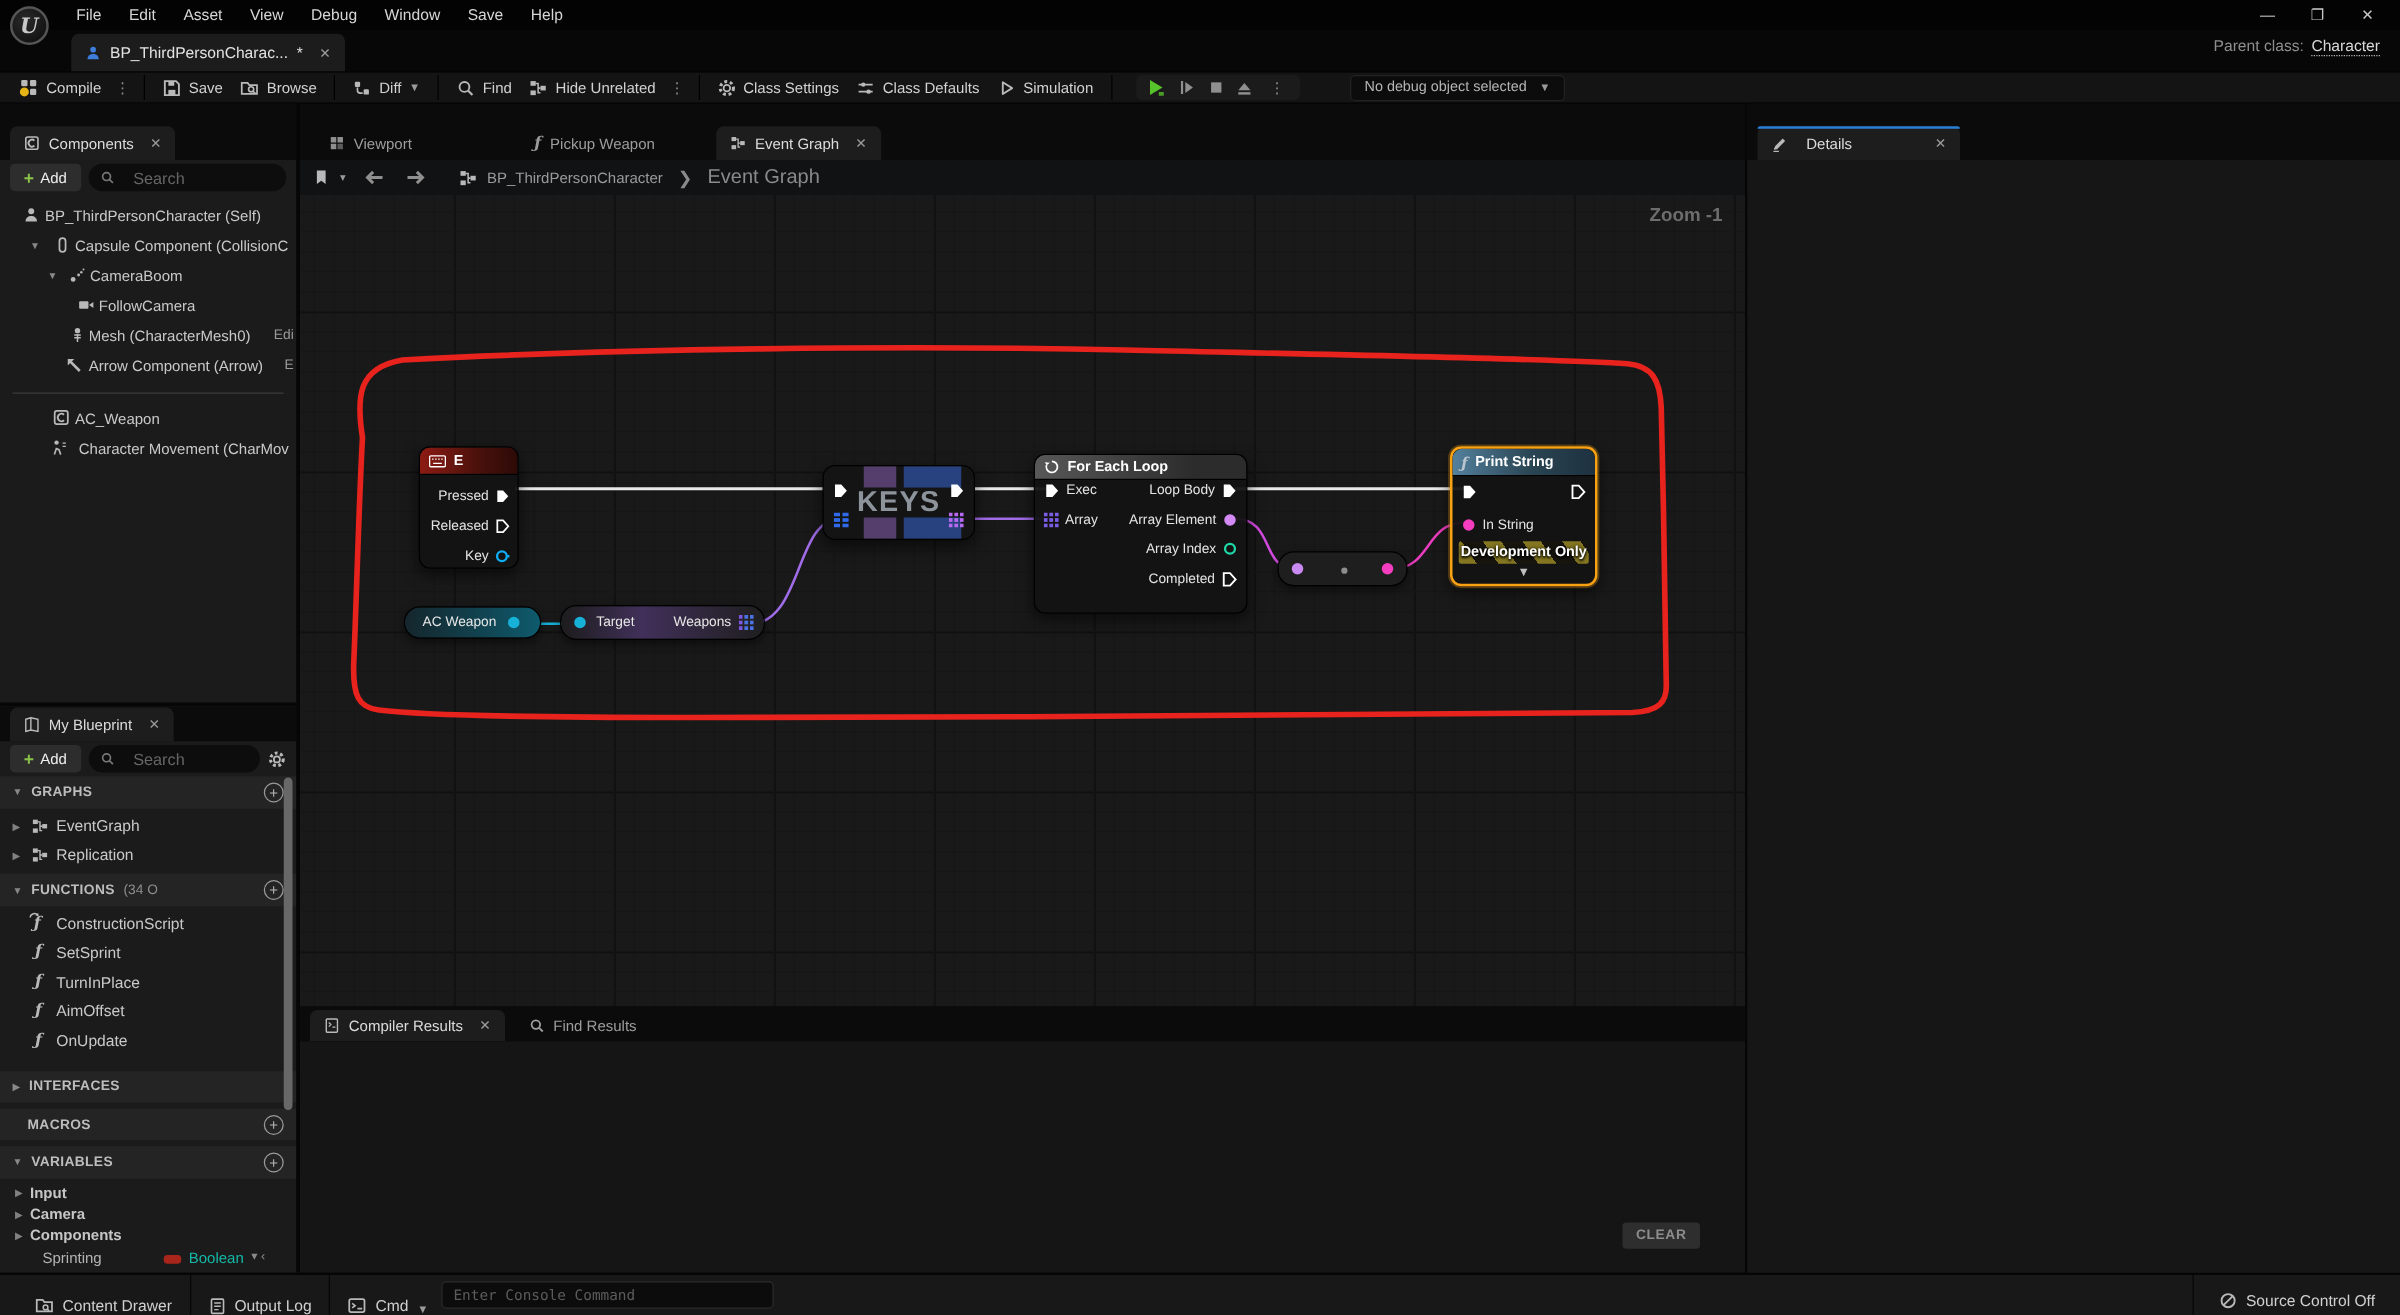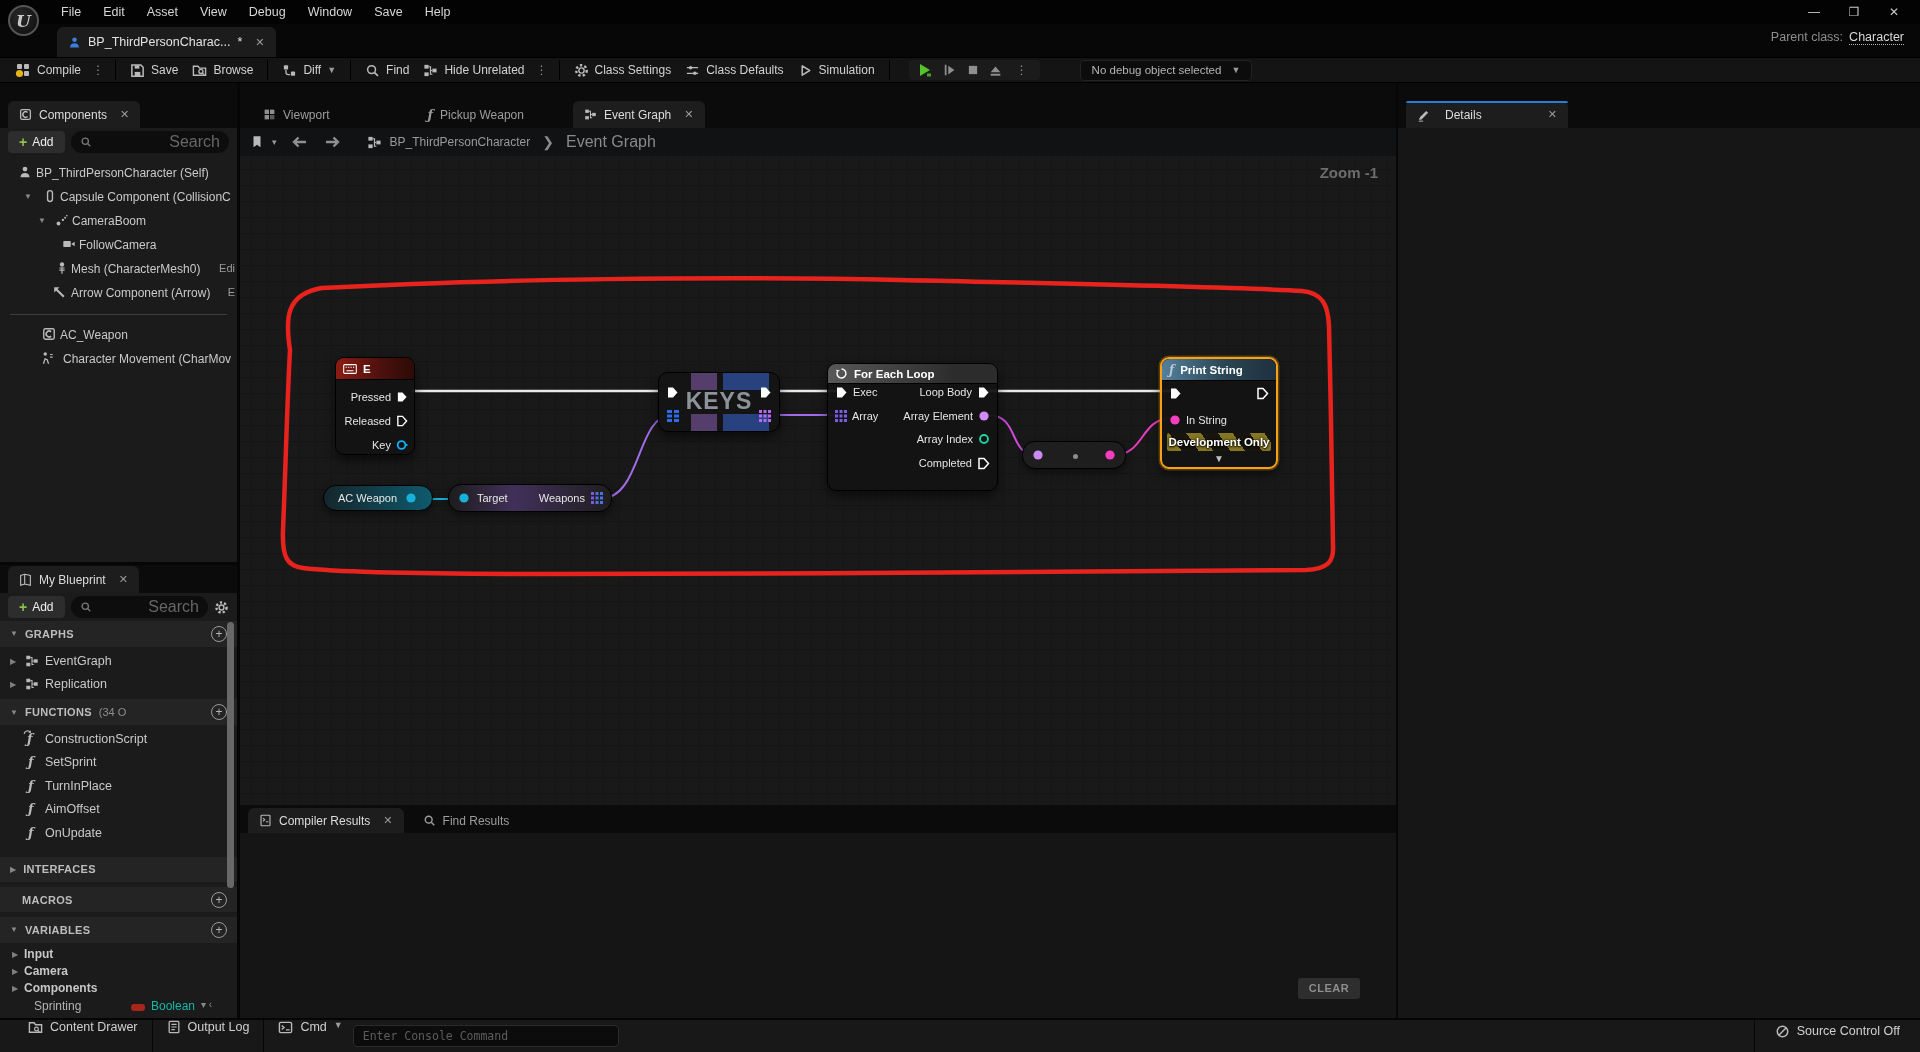--- a/index.html
+++ b/index.html
@@ -42,21 +42,21 @@
 
   .tabstrip { background:#0b0b0b; display:flex; align-items:flex-end; padding-left:8px; }
   .ts45 { height:45px; } .ts30 { height:30px; } .ts28 { height:28px; }
   .ptab { height:27px; background:#1d1d1d; border-radius:6px 6px 0 0; display:flex; align-items:center; gap:7px; padding:0 11px; font-size:12px; color:#dcdcdc; position:relative; white-space:nowrap; }
   .ptab.flat { background:transparent; color:#9d9d9d; }
   .ptab.blue-top::before { content:""; position:absolute; top:0; left:0; right:0; height:2px; background:#2a7fd4; border-radius:2px 2px 0 0; }
 
   .paneltools { display:flex; align-items:center; padding:3px 8px; gap:6px; height:28px; }
   .addbtn { background:#2d2d2d; border-radius:4px; height:22px; padding:0 11px; display:flex; align-items:center; gap:5px; font-size:12px; color:#eee; }
   .plus { color:#8bc24a; font-weight:bold; font-size:14px; }
-  .searchbox { flex:1; background:#0d0d0d; border-radius:11px; height:22px; display:flex; align-items:center; padding:0 9px; gap:2px; color:#666; font-size:16px;justify-content:space-between; }
+  .searchbox { flex:1; background:#0d0d0d; border-radius:11px; height:22px; display:flex; align-items:center; padding:0 9px; gap:15px; color:#666; font-size:13px; }
 
   
   .tree { padding-top:5px; position:relative; }
   .crow { height:24px; position:relative; }
   .crow .tarrow { position:absolute; top:7px; font-size:8px; color:#888; }
   .crow .cicon { position:absolute; top:4px; }
   .crow .lbl { position:absolute; top:5px; font-size:12px; color:#cactus; color:#c9c9c9; white-space:nowrap; }
   .crow .edlink { position:absolute; top:5px; right:2px; font-size:11px; color:#9b9b9b; background:#1b1b1b; padding-left:3px; }
   .treediv { height:1px; background:#3c3c3c; margin:9px 10px 8px 10px; }
 
@@ -108,21 +108,21 @@
   .banner { position:absolute; left:5px; right:5px; height:18px; display:flex; align-items:center; justify-content:center; font-size:11.5px; font-weight:bold; color:#fff; text-shadow:0 1px 2px #000,0 0 3px #000;
     background:repeating-linear-gradient(55deg,#857722 0 12px,#17150e 12px 26px); border-radius:2px; }
   .nchev { position:absolute; left:0; right:0; text-align:center; color:#bfbfbf; font-size:10px; }
 
   
   .outbody { position:relative; flex:1; background:#151515; }
   .clearbtn { position:absolute; right:36px; top:145px; width:62px; height:21px; background:#2e2e2e; border-radius:3px; color:#8d8d8d; font-size:11px; font-weight:bold; text-align:center; line-height:21px; letter-spacing:.5px; }
 
   
   .statusbar { height:34px; background:#181818; border-top:2px solid #050505; display:flex; align-items:center; padding:0 0 0 14px; }
-  .sbitem { display:flex; align-items:flex-start; gap:7px; font-size:12.5px; color:#d0d0d0; padding:0 14px; height:100%; }
+  .sbitem { display:flex; align-items:flex-end; gap:7px; font-size:12.5px; color:#d0d0d0; padding:0 14px; height:100%; }
   .sbdiv { width:1px; height:100%; background:#060606; }
   .console { width:266px; height:22px; background:#0c0c0c; border:1px solid #2b2b2b; border-radius:4px; margin-left:10px; display:flex; align-items:center; padding:0 9px; font-family:"DejaVu Sans Mono",monospace; font-size:11.5px; color:#5c5c5c; }
   .sbright { margin-left:auto; display:flex; align-items:center; height:100%; }
 </style>
 </head>
 <body>
 
 <div class="titlebar">
   <div class="uelogo">U</div>
   <div class="menus">

